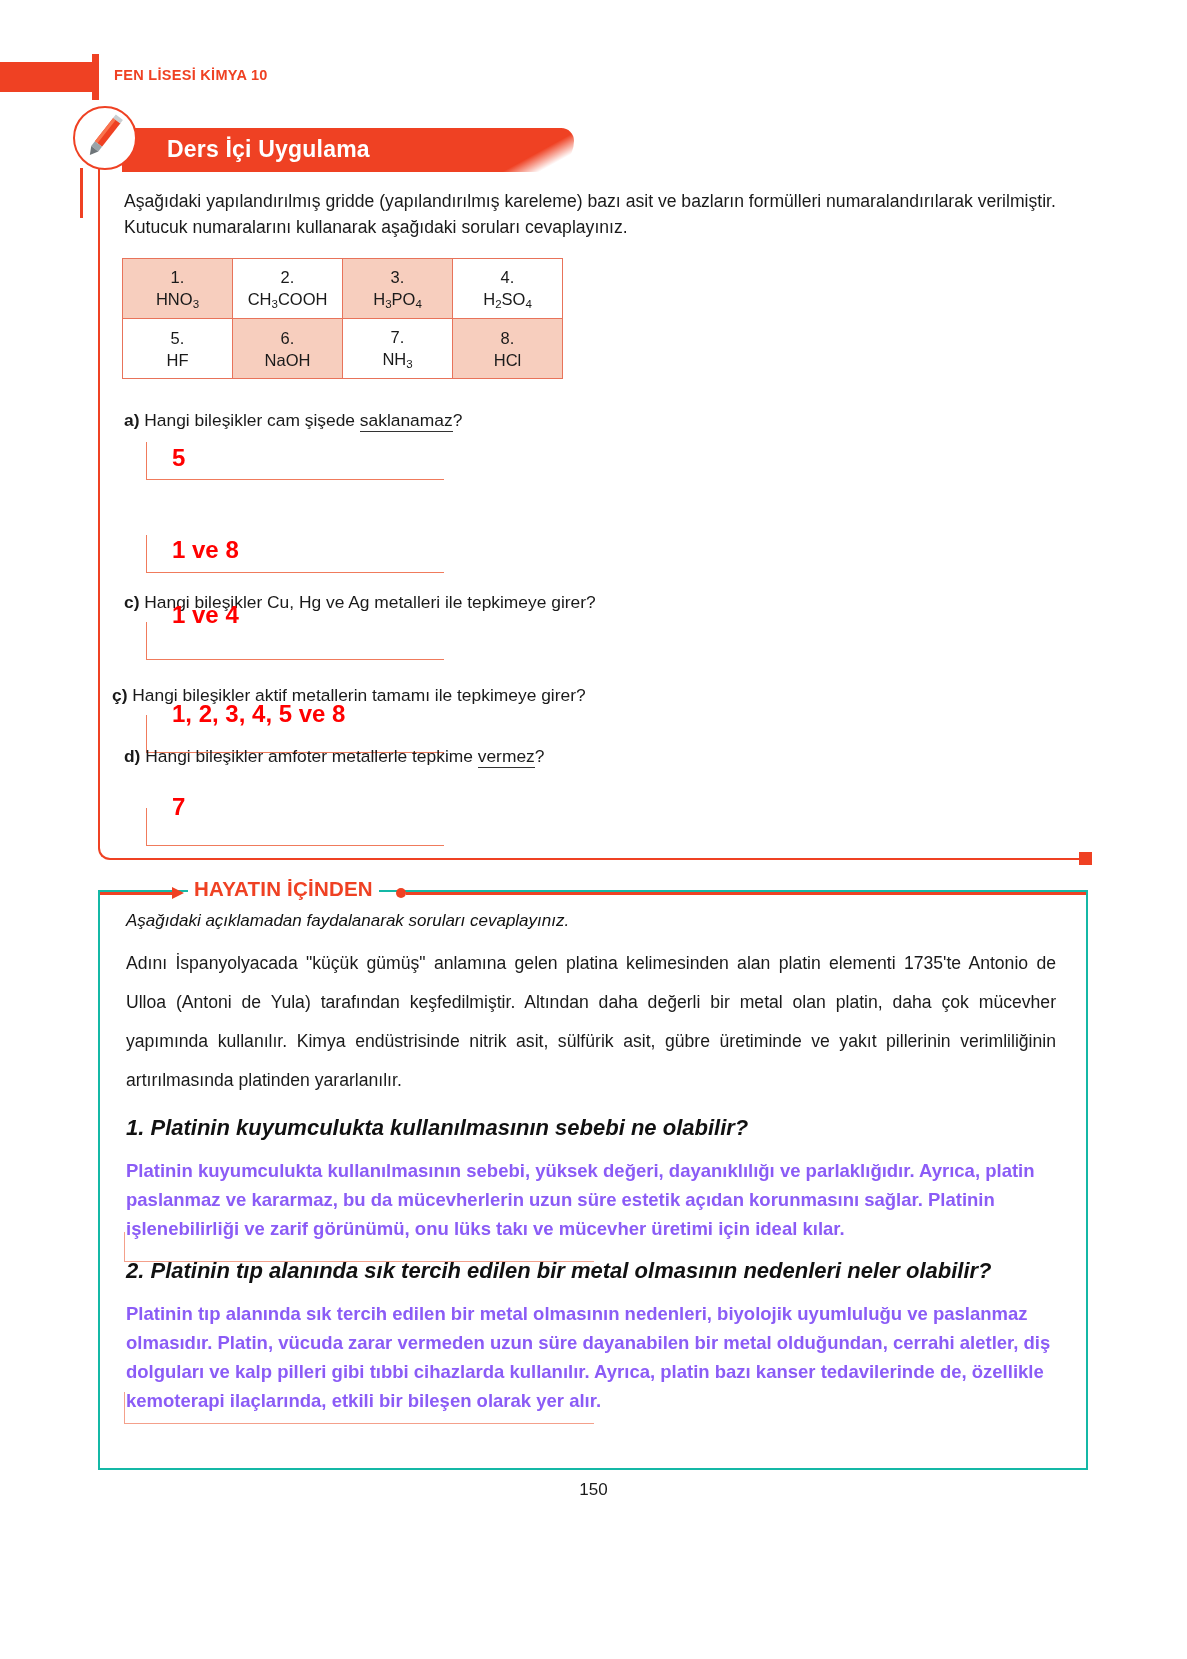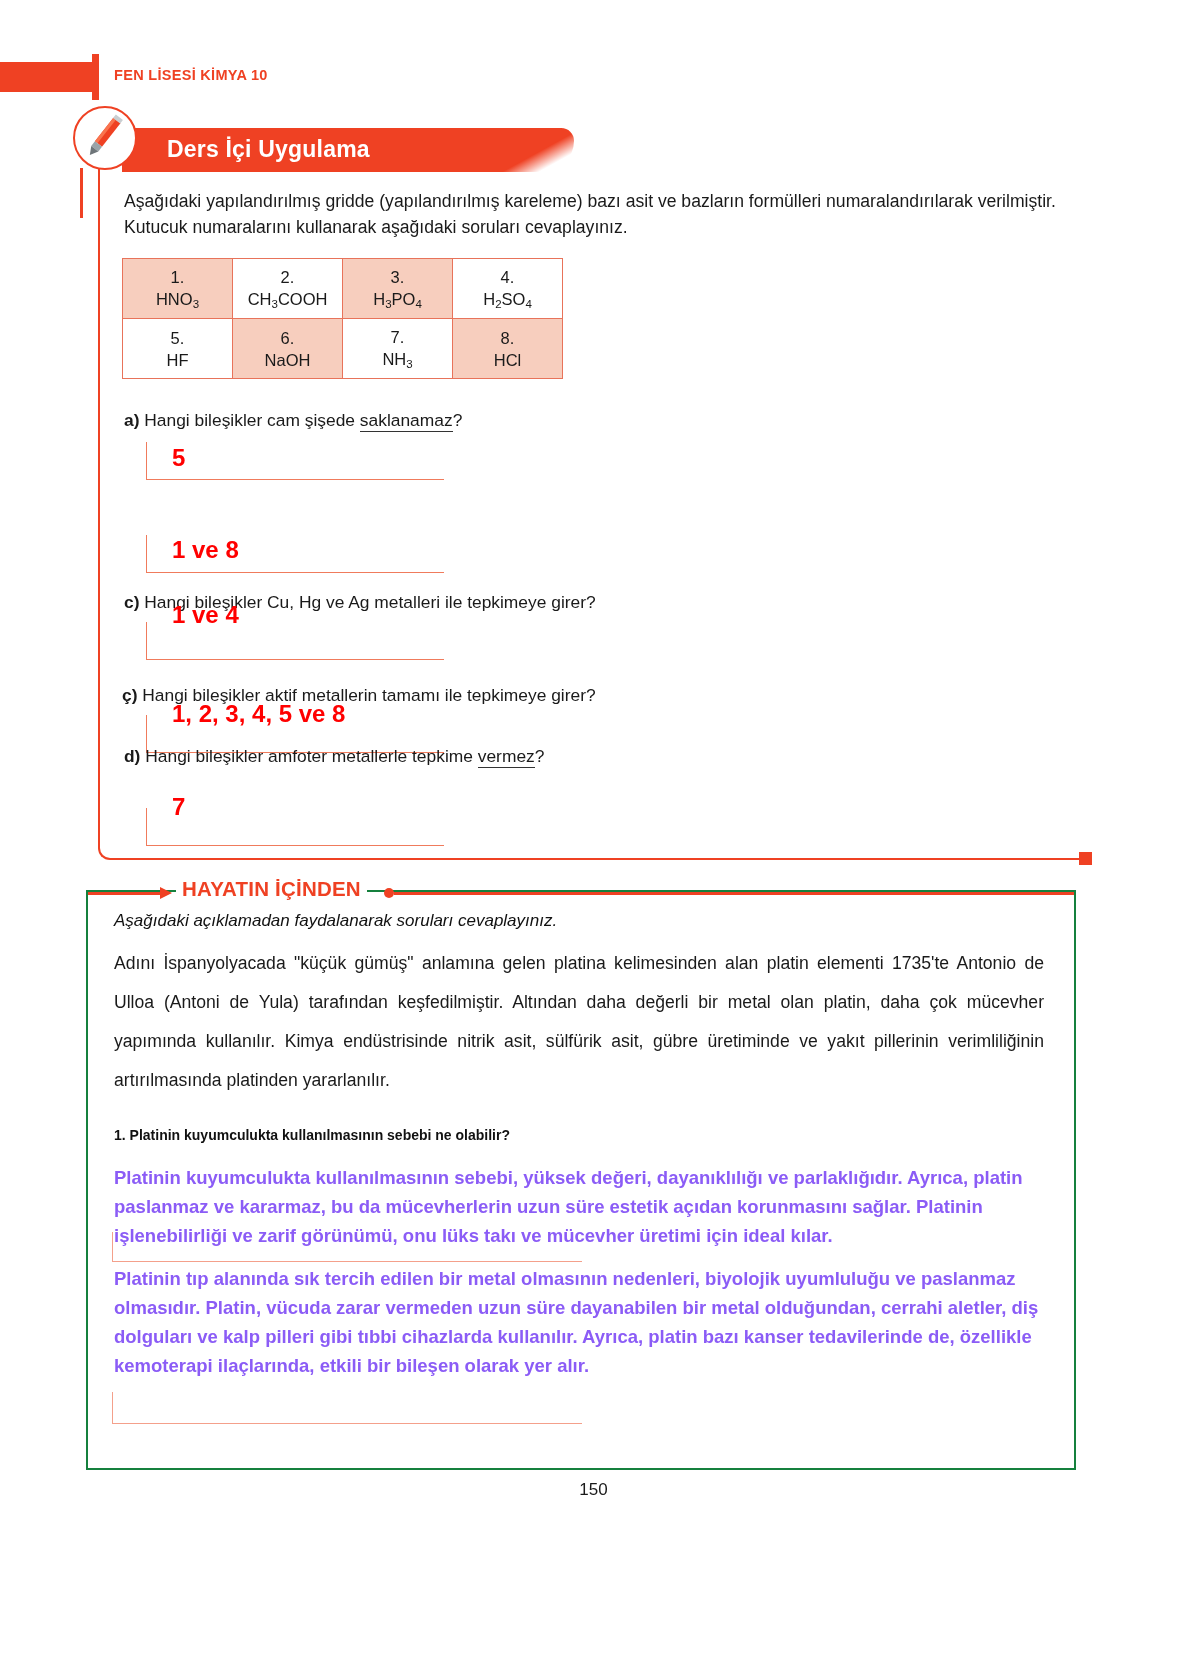--- a/index.html
+++ b/index.html
@@ -154,23 +154,23 @@
     position: absolute;
     color: #FF0000;
     font-weight: bold;
     font-size: 24px;
     white-space: nowrap;
   }
 
   
   .life-box {
     position: absolute;
-    left: 86px; top: 890px;
+    left: 98px; top: 890px;
     width: 990px; height: 580px;
-    border: 2px solid #15803d;
+    border: 2px solid #14b8a6;
     padding-left: 36px;
   }
   .life-head {
     position: absolute;
     left: 0; top: 0;
     width: 100%; height: 0;
   }
   .life-rule-left {
     position: absolute;
     left: 0px; top: 0;
@@ -218,25 +218,26 @@
     color: #111;
   }
   .para {
     font-size: 17.6px;
     line-height: 39px;
     color: #1a1a1a;
     text-align: justify;
     margin-top: 8px;
   }
   .subq {
-    font-size: 14px;
-    font-weight: bold;
+    font-size: 22px;
+    font-weight: bold;
+    font-style: italic;
     line-height: 28px;
     color: #111;
-    margin-top: 21px;
+    margin-top: 14px;
   }
   .redans {
     color: #8b5cf6;
     font-weight: bold;
     font-size: 18.5px;
     line-height: 29px;
     margin-top: 14px;
   }
   .redans2 { margin-top: 14px; }
 
@@ -336,21 +337,21 @@
 
   <div class="ansline" style="left:48px; top:407px;"></div>
   <div class="ans" style="left:74px; top:408px;">1 ve 8</div>
 
   <div class="q" style="left:26px; top:464px;">
     <b>c)</b><span> Hangi bileşikler Cu, Hg ve Ag metalleri ile tepkimeye girer?</span>
   </div>
   <div class="ansline" style="left:48px; top:494px;"></div>
   <div class="ans" style="left:74px; top:473px;">1 ve 4</div>
 
-  <div class="q" style="left:24px; top:557px;">
+  <div class="q" style="left:14px; top:557px;">
     <b>ç)</b><span> Hangi bileşikler aktif metallerin tamamı ile tepkimeye girer?</span>
   </div>
   <div class="ansline" style="left:48px; top:587px;"></div>
   <div class="ans" style="left:74px; top:572px;">1, 2, 3, 4, 5 ve 8</div>
 
   <div class="q" style="left:26px; top:618px;">
     <b>d)</b><span> Hangi bileşikler amfoter metallerle tepkime </span><span class="u">vermez</span><span>?</span>
   </div>
   <div class="ansline" style="left:48px; top:680px;"></div>
   <div class="ans" style="left:74px; top:665px;">7</div>
@@ -365,20 +366,21 @@
     <div class="life-title">HAYATIN İÇİNDEN</div>
     <div class="life-dot"></div>
     <div class="life-rule-right"></div>
   </div>
 
   <div class="life-body">
     <div class="lead">Aşağıdaki açıklamadan faydalanarak soruları cevaplayınız.</div>
     <div class="para">Adını İspanyolyacada "küçük gümüş" anlamına gelen platina kelimesinden alan platin elementi 1735'te Antonio de Ulloa (Antoni de Yula) tarafından keşfedilmiştir. Altından daha değerli bir metal olan platin, daha çok mücevher yapımında kullanılır. Kimya endüstrisinde nitrik asit, sülfürik asit, gübre üretiminde ve yakıt pillerinin verimliliğinin artırılmasında platinden yararlanılır.</div>
     <div class="subq">1. Platinin kuyumculukta kullanılmasının sebebi ne olabilir?</div>
     <div class="redans">Platinin kuyumculukta kullanılmasının sebebi, yüksek değeri, dayanıklılığı ve parlaklığıdır. Ayrıca, platin paslanmaz ve kararmaz, bu da mücevherlerin uzun süre estetik açıdan korunmasını sağlar. Platinin işlenebilirliği ve zarif görünümü, onu lüks takı ve mücevher üretimi için ideal kılar.</div>
+    <div class="subq">2. Platinin tıp alanında sık tercih edilen bir metal olmasının nedenleri neler olabilir?</div>
     <div class="redans redans2">Platinin tıp alanında sık tercih edilen bir metal olmasının nedenleri, biyolojik uyumluluğu ve paslanmaz olmasıdır. Platin, vücuda zarar vermeden uzun süre dayanabilen bir metal olduğundan, cerrahi aletler, diş dolguları ve kalp pilleri gibi tıbbi cihazlarda kullanılır. Ayrıca, platin bazı kanser tedavilerinde de, özellikle kemoterapi ilaçlarında, etkili bir bileşen olarak yer alır.</div>
   </div>
 
   <div class="faint-line" style="left:24px; top:340px; width:470px; height:30px;"></div>
   <div class="faint-line" style="left:24px; top:500px; width:470px; height:32px;"></div>
 </div>
 
 <div class="page-num">150</div>
 
 </body></html>

